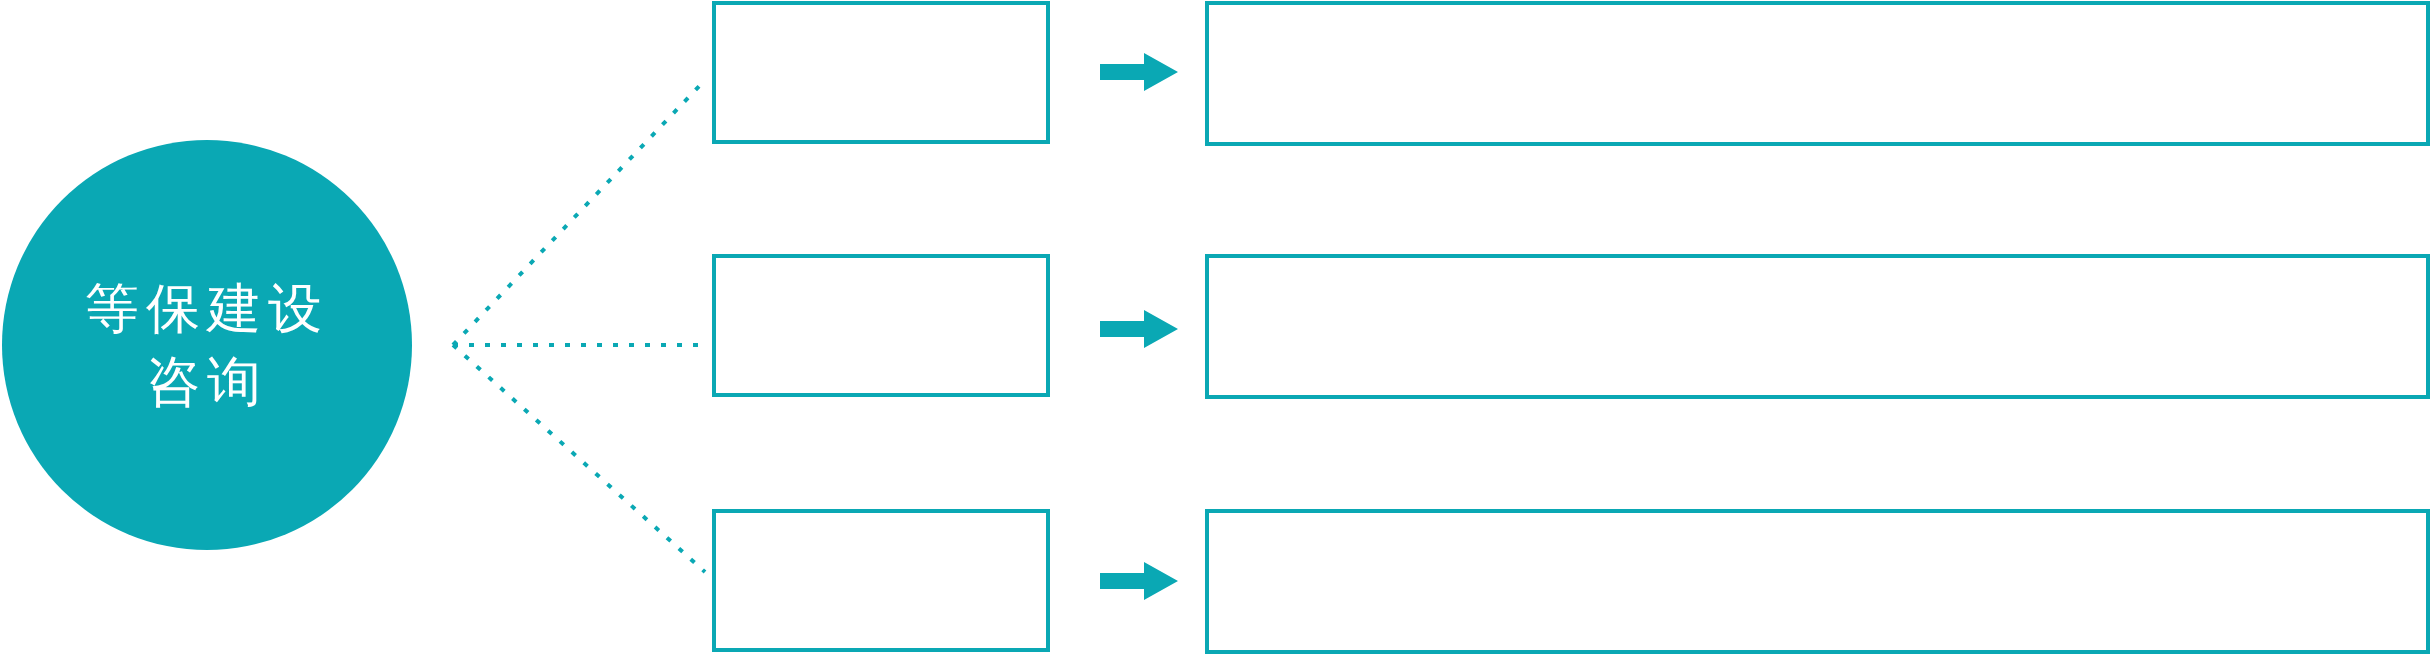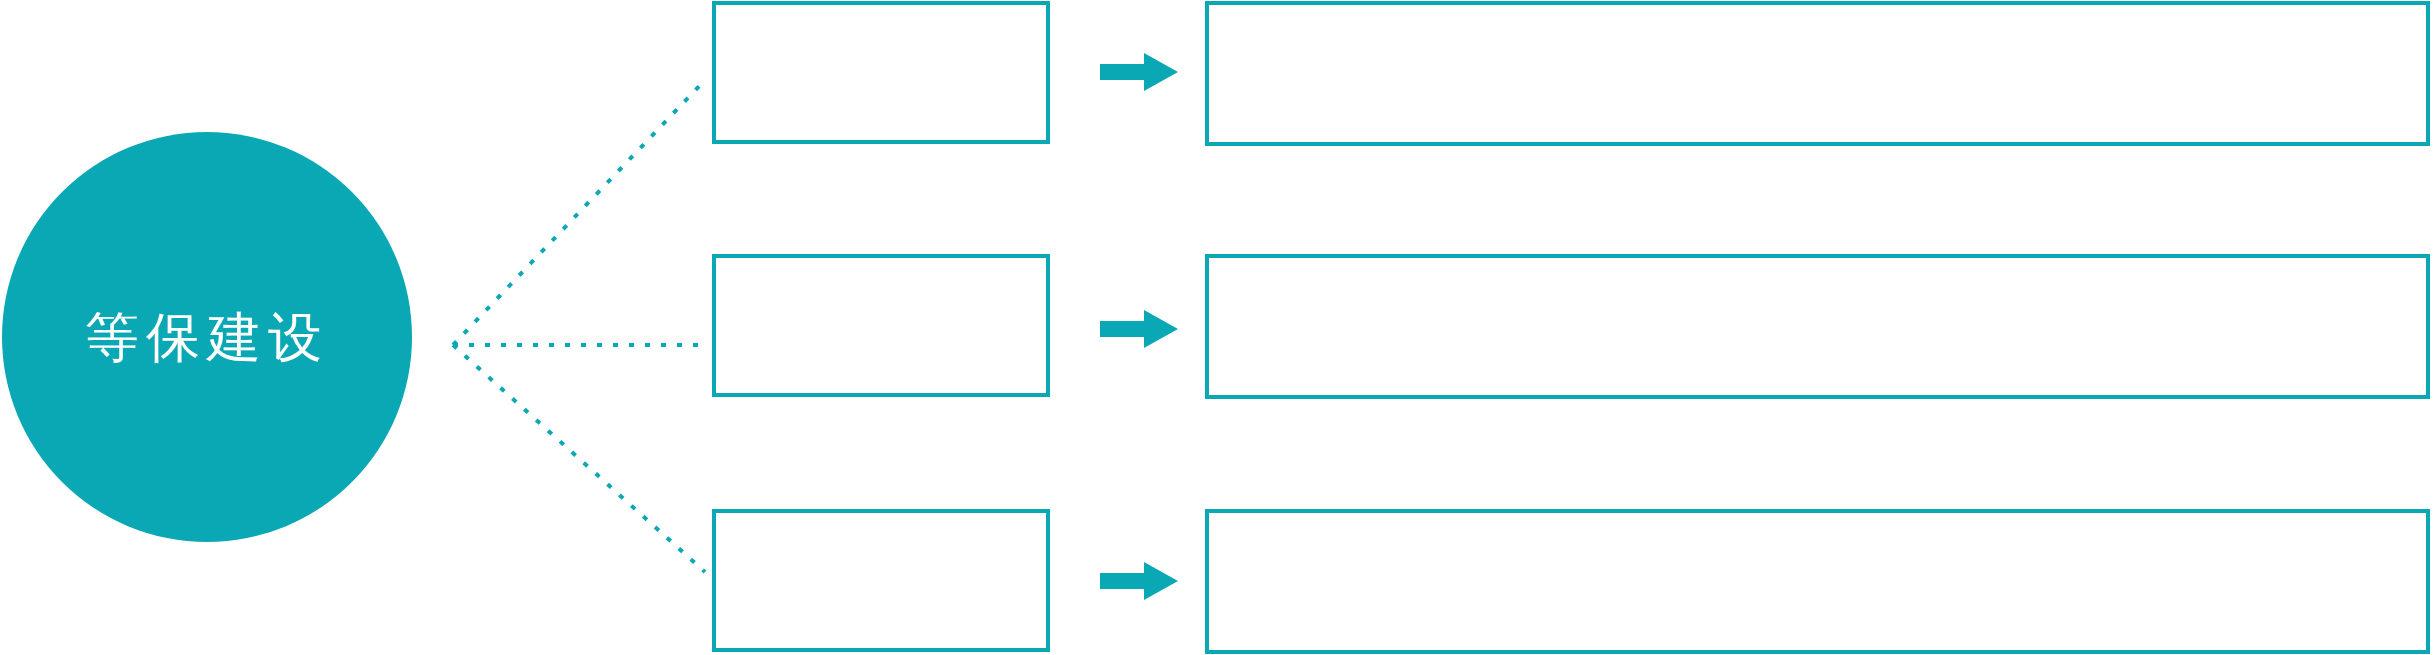--- a/index.html
+++ b/index.html
@@ -12,21 +12,21 @@
     width: 2434px;
     height: 655px;
     background: #ffffff;
     overflow: hidden;
   }
 
   
   .topic-circle {
     position: absolute;
     left: 2px;
-    top: 132px;
+    top: 140px;
     width: 410px;
     height: 410px;
     border-radius: 50%;
     background: var(--accent);
     display: flex;
     flex-direction: column;
     align-items: center;
     justify-content: center;
     text-align: center;
   }
@@ -87,20 +87,21 @@
 <div class="canvas">
 
   <svg class="connector-svg" viewBox="0 0 2434 655" xmlns="http://www.w3.org/2000/svg" aria-hidden="true">
     <line x1="453" y1="345" x2="705" y2="80" stroke="currentColor" stroke-width="4" stroke-dasharray="5 11"></line>
     <line x1="453" y1="345" x2="708" y2="345" stroke="currentColor" stroke-width="4" stroke-dasharray="5 11"></line>
     <line x1="453" y1="345" x2="705" y2="572" stroke="currentColor" stroke-width="4" stroke-dasharray="5 11"></line>
   </svg>
 
   <div class="topic-circle">
     <span class="line">等保建设</span>
+    <span class="line">咨询</span>
   </div>
 
   <div class="row1">
     <div class="small-box"></div>
     <svg class="arrow-icon" viewBox="0 0 78 38" xmlns="http://www.w3.org/2000/svg" aria-hidden="true">
       <polygon points="0,11 44,11 44,0 78,19 44,38 44,27 0,27" fill="currentColor"></polygon>
     </svg>
     <div class="large-box"></div>
   </div>
 

